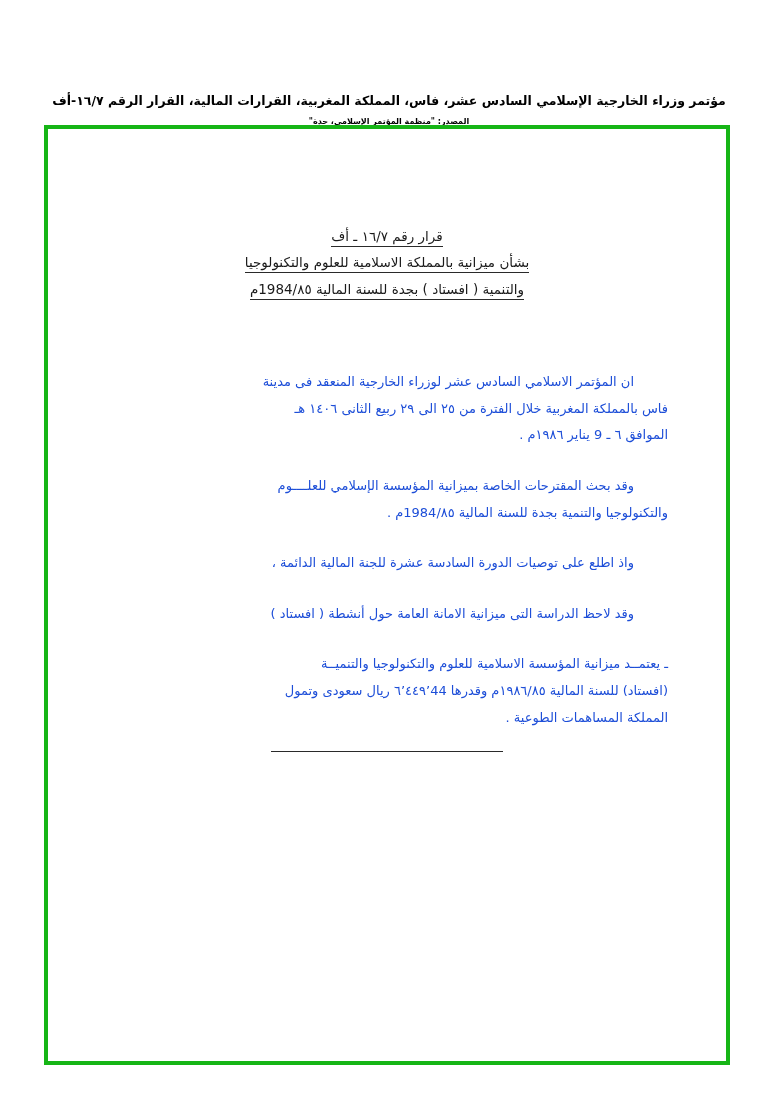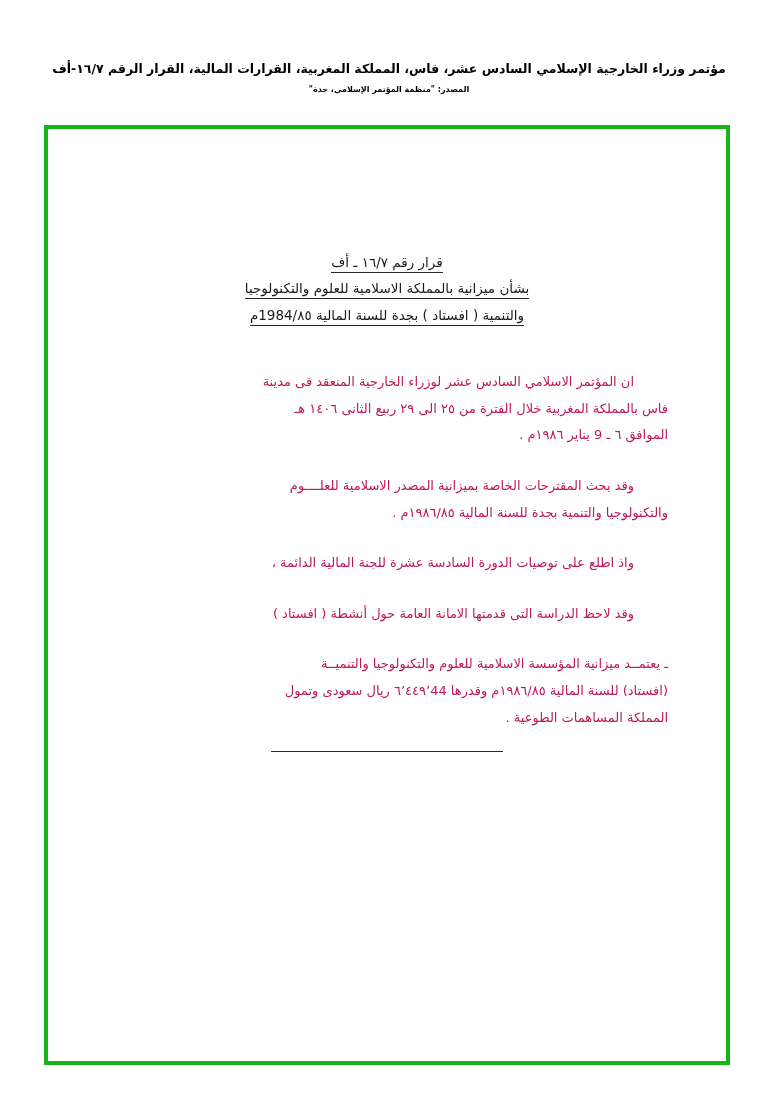--- a/index.html
+++ b/index.html
@@ -23,20 +23,21 @@
     padding-top: 60px;
   }
   .doc-header .header-line {
     font-family: "DejaVu Sans", sans-serif;
     font-size: 12.5px;
     font-weight: bold;
     color: #000000;
     letter-spacing: 0;
     line-height: 1.4;
     direction: rtl;
+    margin-top: 32px;
   }
   .doc-header .header-source {
     font-family: "DejaVu Sans", sans-serif;
     font-size: 8px;
     font-weight: bold;
     color: #000000;
     margin-top: 7px;
     direction: rtl;
   }
 
@@ -54,21 +55,21 @@
 
   .scan {
     position: absolute;
     inset: 0;
     padding: 0;
   }
 
   
   .title-block {
     position: absolute;
-    top: 120px;
+    top: 94px;
     left: 0;
     right: 0;
     text-align: center;
     direction: rtl;
   }
   .title-block .t-line {
     font-family: "DejaVu Sans", sans-serif;
     font-size: 13.5px;
     color: #1a1a1a;
     letter-spacing: 1.1px;
@@ -84,21 +85,21 @@
   .body-block {
     position: absolute;
     top: 240px;
     right: 58px;
     left: 58px;
     direction: rtl;
   }
   .para {
     font-family: "DejaVu Sans", sans-serif;
     font-size: 13px;
-    color: #be185d;
+    color: #1d4ed8;
     letter-spacing: 1.05px;
     line-height: 2.05;
     margin-bottom: 24px;
     text-align: right;
   }
   .para .ln {
     display: block;
     white-space: nowrap;
   }
   .para.indent-1 .ln:first-child {
@@ -145,30 +146,30 @@
 
     <div class="body-block">
 
       <div class="para indent-1">
         <span class="ln">ان المؤتمر الاسلامي السادس عشر لوزراء الخارجية المنعقد فى مدينة</span>
         <span class="ln">فاس بالمملكة المغربية خلال الفترة من ٢٥ الى ٢٩ ربيع الثانى ١٤٠٦ هـ</span>
         <span class="ln">الموافق ٦ ـ 9 يناير ١٩٨٦م .</span>
       </div>
 
       <div class="para indent-1">
-        <span class="ln">وقد بحث المقترحات الخاصة بميزانية المصدر الاسلامية للعلــــوم</span>
-        <span class="ln">والتكنولوجيا والتنمية بجدة للسنة المالية ١٩٨٦/٨٥م .</span>
+        <span class="ln">وقد بحث المقترحات الخاصة بميزانية المؤسسة الإسلامي للعلــــوم</span>
+        <span class="ln">والتكنولوجيا والتنمية بجدة للسنة المالية 1984/٨٥م .</span>
       </div>
 
       <div class="para indent-1">
         <span class="ln">واذ اطلع على توصيات الدورة السادسة عشرة للجنة المالية الدائمة ،</span>
       </div>
 
       <div class="para indent-1">
-        <span class="ln">وقد لاحظ الدراسة التى قدمتها الامانة العامة حول أنشطة ( افستاد )</span>
+        <span class="ln">وقد لاحظ الدراسة التى ميزانية الامانة العامة حول أنشطة ( افستاد )</span>
       </div>
 
       <div class="para dash">
         <span class="ln">ـ  يعتمــد ميزانية المؤسسة الاسلامية للعلوم والتكنولوجيا والتنميــة</span>
         <span class="ln">(افستاد) للسنة المالية ١٩٨٦/٨٥م وقدرها ٦٬٤٤٩٬44 ريال سعودى وتمول</span>
         <span class="ln">المملكة المساهمات الطوعية .</span>
       </div>
 
     </div>
 

